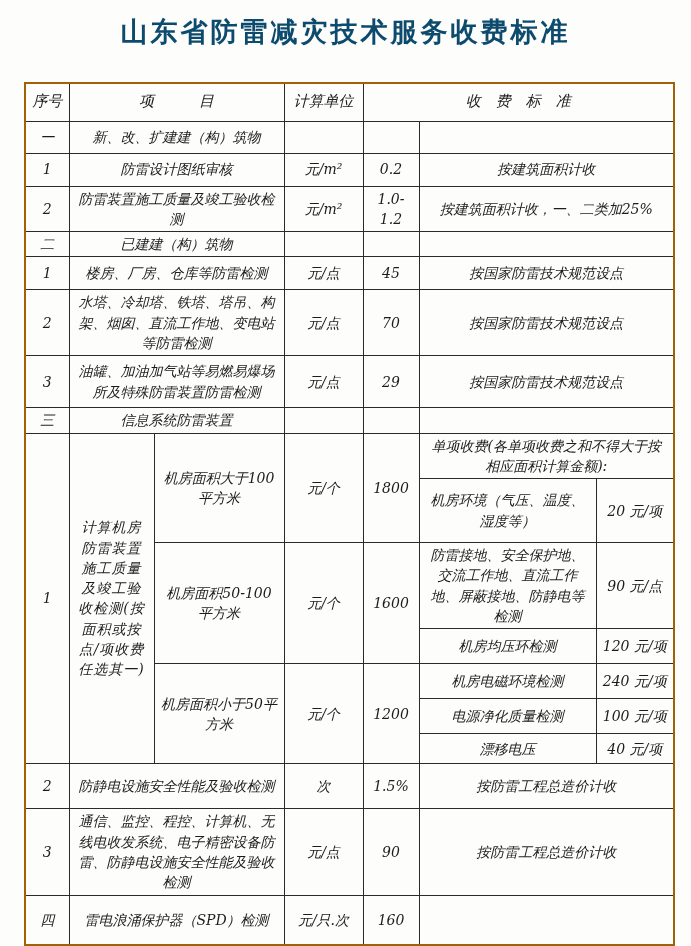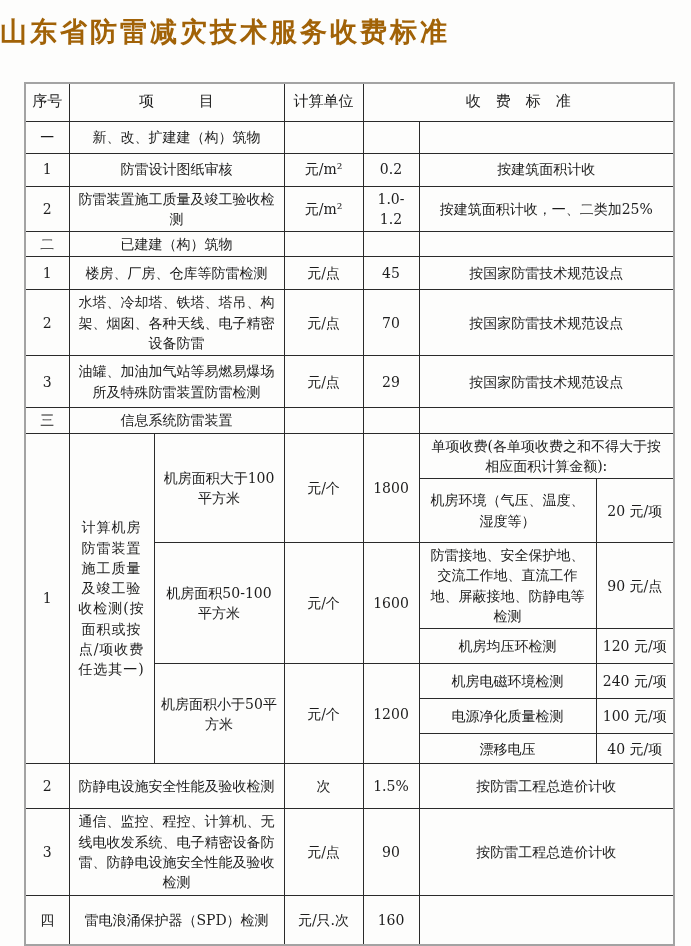--- a/index.html
+++ b/index.html
@@ -11,32 +11,33 @@
     color: #1c1c1c;
     overflow: hidden;
   }
   .page {
     width: 691px; height: 946px;
     background: #fdfdfc;
     position: relative;
   }
   .title {
     padding-top: 14px;
-    text-align: left;
+    text-align: center;
     font-size: 27px;
     font-weight: bold;
     letter-spacing: 3px;
-    color: #a16207;
+    color: #0c4a6e;
   }
   table.fee-table {
     border-collapse: collapse;
     table-layout: fixed;
     margin: 32px 0 16px 24px;
     width: 649px;
-    border: 2px solid #a3a3a3;
+    border: 2px solid #a16207;
+    font-style: italic;
   }
   .fee-table td, .fee-table th {
     border: 1px solid #2a2a2a;
     padding: 2px 6px;
     font-size: 14px;
     line-height: 1.45;
     text-align: center;
     vertical-align: middle;
     font-weight: normal;
     overflow: hidden;
@@ -103,21 +104,21 @@
     </tr>
     <tr style="height:33px">
       <td class="serial">1</td>
       <td colspan="2" class="cell-left">楼房、厂房、仓库等防雷检测</td>
       <td class="unit">元/点</td>
       <td>45</td>
       <td colspan="2">按国家防雷技术规范设点</td>
     </tr>
     <tr style="height:62px">
       <td class="serial">2</td>
-      <td colspan="2" class="cell-left">水塔、冷却塔、铁塔、塔吊、构架、烟囱、各种天线、电子精密设备防雷</td>
+      <td colspan="2" class="cell-left">水塔、冷却塔、铁塔、塔吊、构架、烟囱、直流工作地、变电站等防雷检测</td>
       <td class="unit">元/点</td>
       <td>70</td>
       <td colspan="2">按国家防雷技术规范设点</td>
     </tr>
     <tr style="height:52px">
       <td class="serial">3</td>
       <td colspan="2" class="cell-left">油罐、加油加气站等易燃易爆场所及特殊防雷装置防雷检测</td>
       <td class="unit">元/点</td>
       <td>29</td>
       <td colspan="2">按国家防雷技术规范设点</td>

